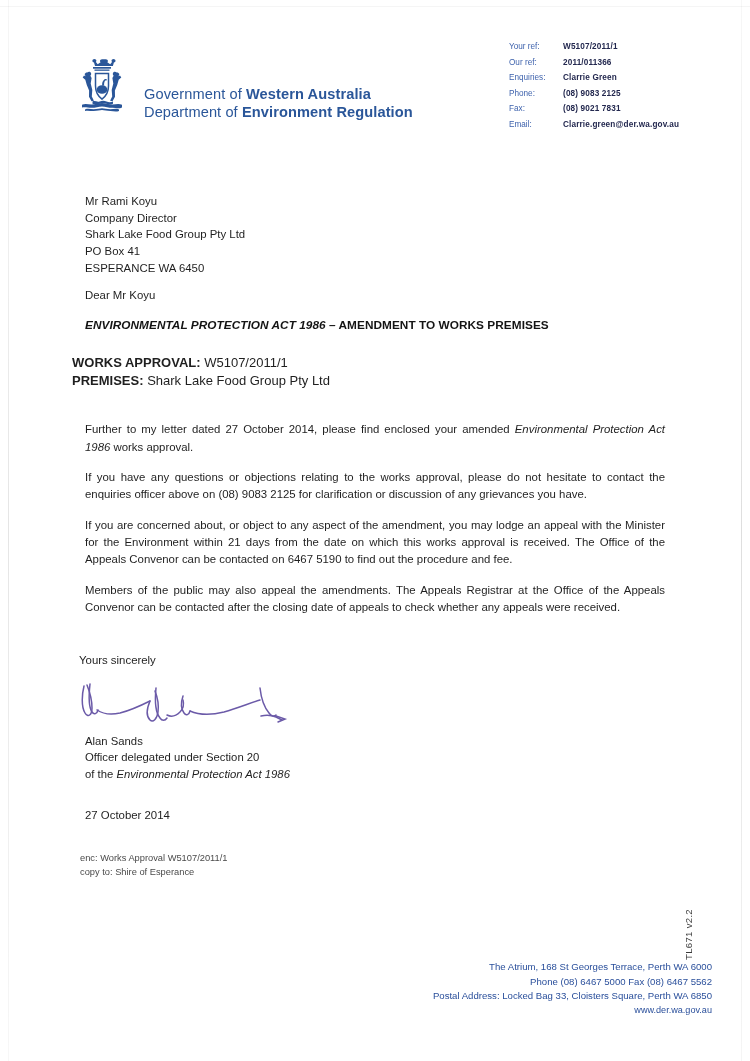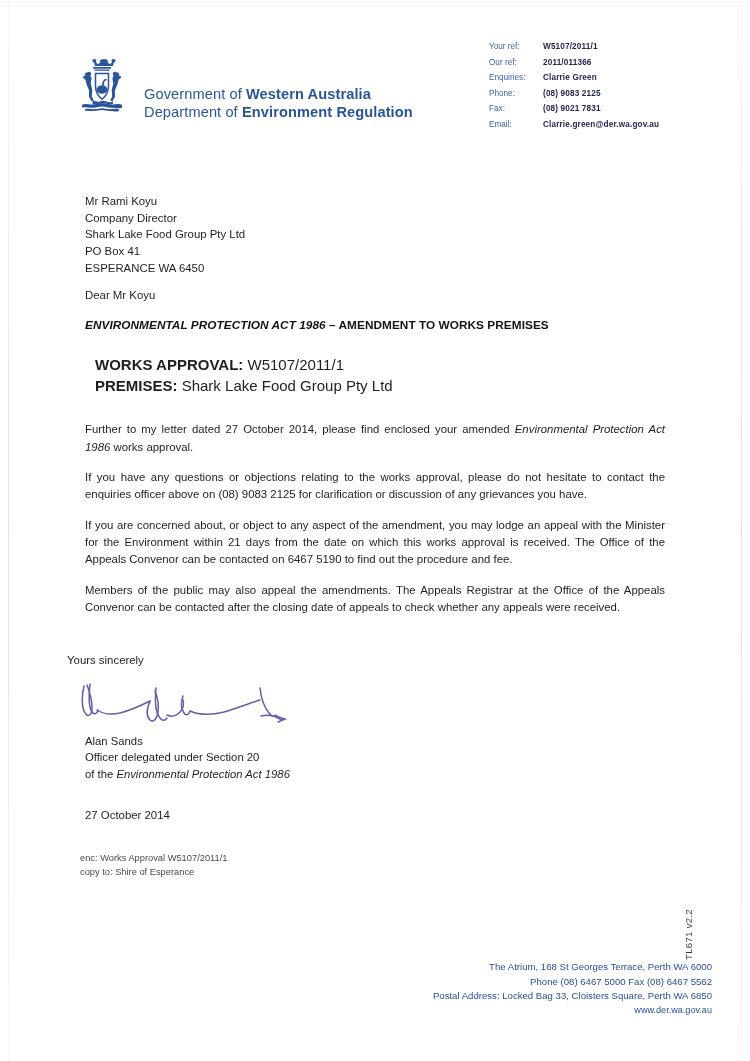--- a/index.html
+++ b/index.html
@@ -64,21 +64,21 @@
   .wm-line1 .wm-strong { font-weight: bold; }
   .wm-line2 {
     font-size: 14.6px;
     letter-spacing: 0.1px;
   }
   .wm-line2 .wm-strong { font-weight: bold; }
 
   
   #refblock {
     position: absolute;
-    left: 489px;
+    left: 509px;
     top: 42px;
     font-size: 8.2px;
     color: #3a3f8f;
     width: 215px;
   }
   .ref-row {
     display: flex;
     margin-bottom: 6.6px;
     line-height: 1.1;
   }
@@ -114,23 +114,23 @@
     left: 85px;
     top: 318px;
     font-size: 11.8px;
     font-weight: bold;
     color: #141414;
     letter-spacing: 0.05px;
   }
   #subject .ital { font-style: italic; }
   #refdetails {
     position: absolute;
-    left: 95px;
+    left: 72px;
     top: 354px;
-    font-size: 15px;
+    font-size: 13px;
     line-height: 1.42;
     color: #1f1f1f;
   }
   #refdetails .lbl { font-weight: bold; }
 
   #paras {
     position: absolute;
     left: 85px;
     top: 410px;
     width: 580px;
@@ -139,21 +139,21 @@
     font-size: 11.4px;
     line-height: 1.52;
     text-align: justify;
     color: #1f1f1f;
     margin-bottom: 13px;
   }
   .para .ital { font-style: italic; }
 
   #closing {
     position: absolute;
-    left: 67px;
+    left: 79px;
     top: 654px;
     font-size: 11.4px;
     color: #1f1f1f;
   }
   #signature {
     position: absolute;
     left: 78px;
     top: 672px;
     width: 240px;
     height: 62px;

